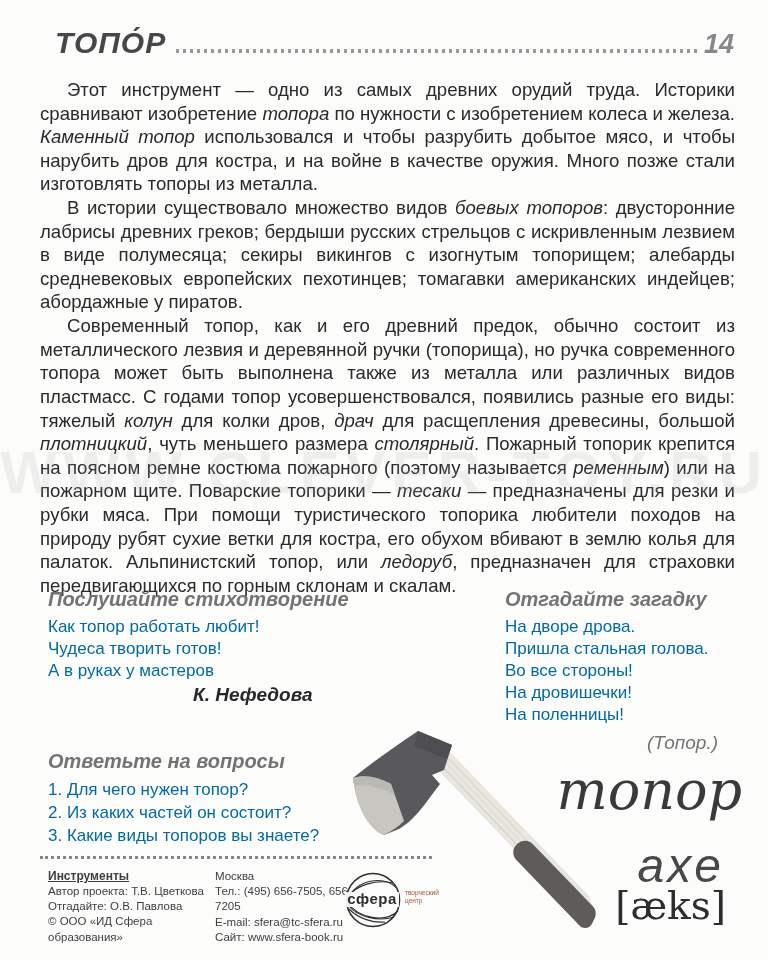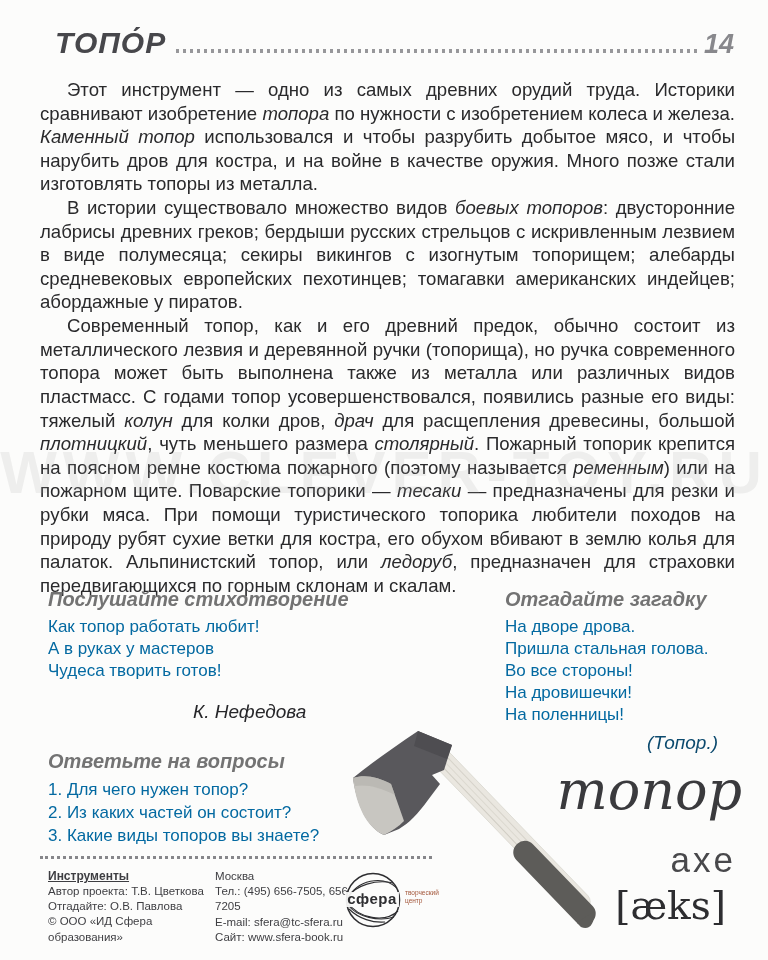--- a/index.html
+++ b/index.html
@@ -17,29 +17,29 @@
              white-space:nowrap;pointer-events:none;}
   
   .article{margin:18px 33px 0 40px;font-size:18.6px;line-height:1.27;text-align:justify;}
   .article p{margin:0;text-indent:27px;}
   .article em{font-style:italic;}
   
   .abs{position:absolute;}
   .block h2{margin:0 0 5px 0;font-size:20px;font-style:italic;font-weight:bold;color:#737373;}
   .block .line{font-size:17px;line-height:1.3;color:#0369a1;}
   .poem{left:48px;top:588px;width:360px;}
-  .poem-author{font-size:19px;font-style:italic;padding-left:145px;margin-top:19px;color:#27272a;}
+  .poem-author{font-size:19px;font-style:italic;padding-left:145px;margin-top:2px;color:#27272a;font-weight:bold;}
   .riddle{left:505px;top:588px;width:235px;}
-  .riddle-answer{font-size:19px;font-style:italic;text-align:right;padding-right:22px;margin-top:6px;color:#0c4a6e;}
+  .riddle-answer{font-size:19px;font-style:italic;text-align:right;padding-right:22px;margin-top:6px;color:#737373;}
   .questions{left:48px;top:750px;width:370px;}
   .questions .line{line-height:1.36;}
   
   .vocab-ru{right:26px;top:764px;font-family:"DejaVu Serif",serif;font-style:italic;
             font-size:54px;color:#3a3a3d;line-height:1;}
-  .vocab-en{right:32px;top:842px;font-size:35px;letter-spacing:3px;color:#48484b;line-height:1;}
+  .vocab-en{right:44px;top:842px;font-size:48px;letter-spacing:3px;color:#48484b;line-height:1;font-style:italic;}
   .vocab-tr{right:42px;top:886px;font-family:"DejaVu Serif",serif;font-size:39px;color:#2d2d30;line-height:1;}
   
   .dotline{left:40px;top:856px;width:392px;height:0;border-top:3px dotted #86868a;}
   .footer{left:48px;top:869px;width:400px;display:flex;font-size:11.5px;color:#3e3e42;}
   .fcol1{width:167px;}
   .fcol2{width:152px;}
   .footer .ftitle{font-weight:bold;font-size:12px;margin-bottom:1px;text-decoration:underline;}
   .footer .line{line-height:1.32;}
   .logo-wrap{position:absolute;left:343px;top:869px;width:100px;height:62px;}
   .logo-tag{position:absolute;left:62px;top:20px;width:40px;font-size:6.5px;line-height:1.25;
@@ -62,22 +62,22 @@
   <div class="article">
       <p><span>Этот инструмент — одно из самых древних орудий труда. Историки сравнивают изобретение </span><em>топора</em><span> по нужности с изобретением колеса и железа. </span><em>Каменный топор</em><span> использовался и чтобы разрубить добытое мясо, и чтобы нарубить дров для костра, и на войне в качестве оружия. Много позже стали изготовлять топоры из металла.</span></p>
       <p><span>В истории существовало множество видов </span><em>боевых топоров</em><span>: двусторонние лабрисы древних греков; бердыши русских стрельцов с искривленным лезвием в виде полумесяца; секиры викингов с изогнутым топорищем; алебарды средневековых европейских пехотинцев; томагавки американских индейцев; абордажные у пиратов.</span></p>
       <p><span>Современный топор, как и его древний предок, обычно состоит из металлического лезвия и деревянной ручки (топорища), но ручка современного топора может быть выполнена также из металла или различных видов пластмасс. С годами топор усовершенствовался, появились разные его виды: тяжелый </span><em>колун</em><span> для колки дров, </span><em>драч</em><span> для расщепления древесины, большой </span><em>плотницкий</em><span>, чуть меньшего размера </span><em>столярный</em><span>. Пожарный топорик крепится на поясном ремне костюма пожарного (поэтому называется </span><em>ременным</em><span>) или на пожарном щите. Поварские топорики — </span><em>тесаки</em><span> — предназначены для резки и рубки мяса. При помощи туристического топорика любители походов на природу рубят сухие ветки для костра, его обухом вбивают в землю колья для палаток. Альпинистский топор, или </span><em>ледоруб</em><span>, предназначен для страховки передвигающихся по горным склонам и скалам.</span></p>
     </div>
 
   <div class="abs block poem">
     <h2>Послушайте стихотворение</h2>
     <div>
         <div class="line">Как топор работать любит!</div>
+        <div class="line">Чудеса творить готов!</div>
         <div class="line">А в руках у мастеров</div>
-        <div class="line">Чудеса творить готов!</div>
       </div>
     <div class="poem-author">К. Нефедова</div>
   </div>
 
   <div class="abs block riddle">
     <h2>Отгадайте загадку</h2>
     <div>
         <div class="line">На дворе дрова.</div>
         <div class="line">Пришла стальная голова.</div>
         <div class="line">Во все стороны!</div>

